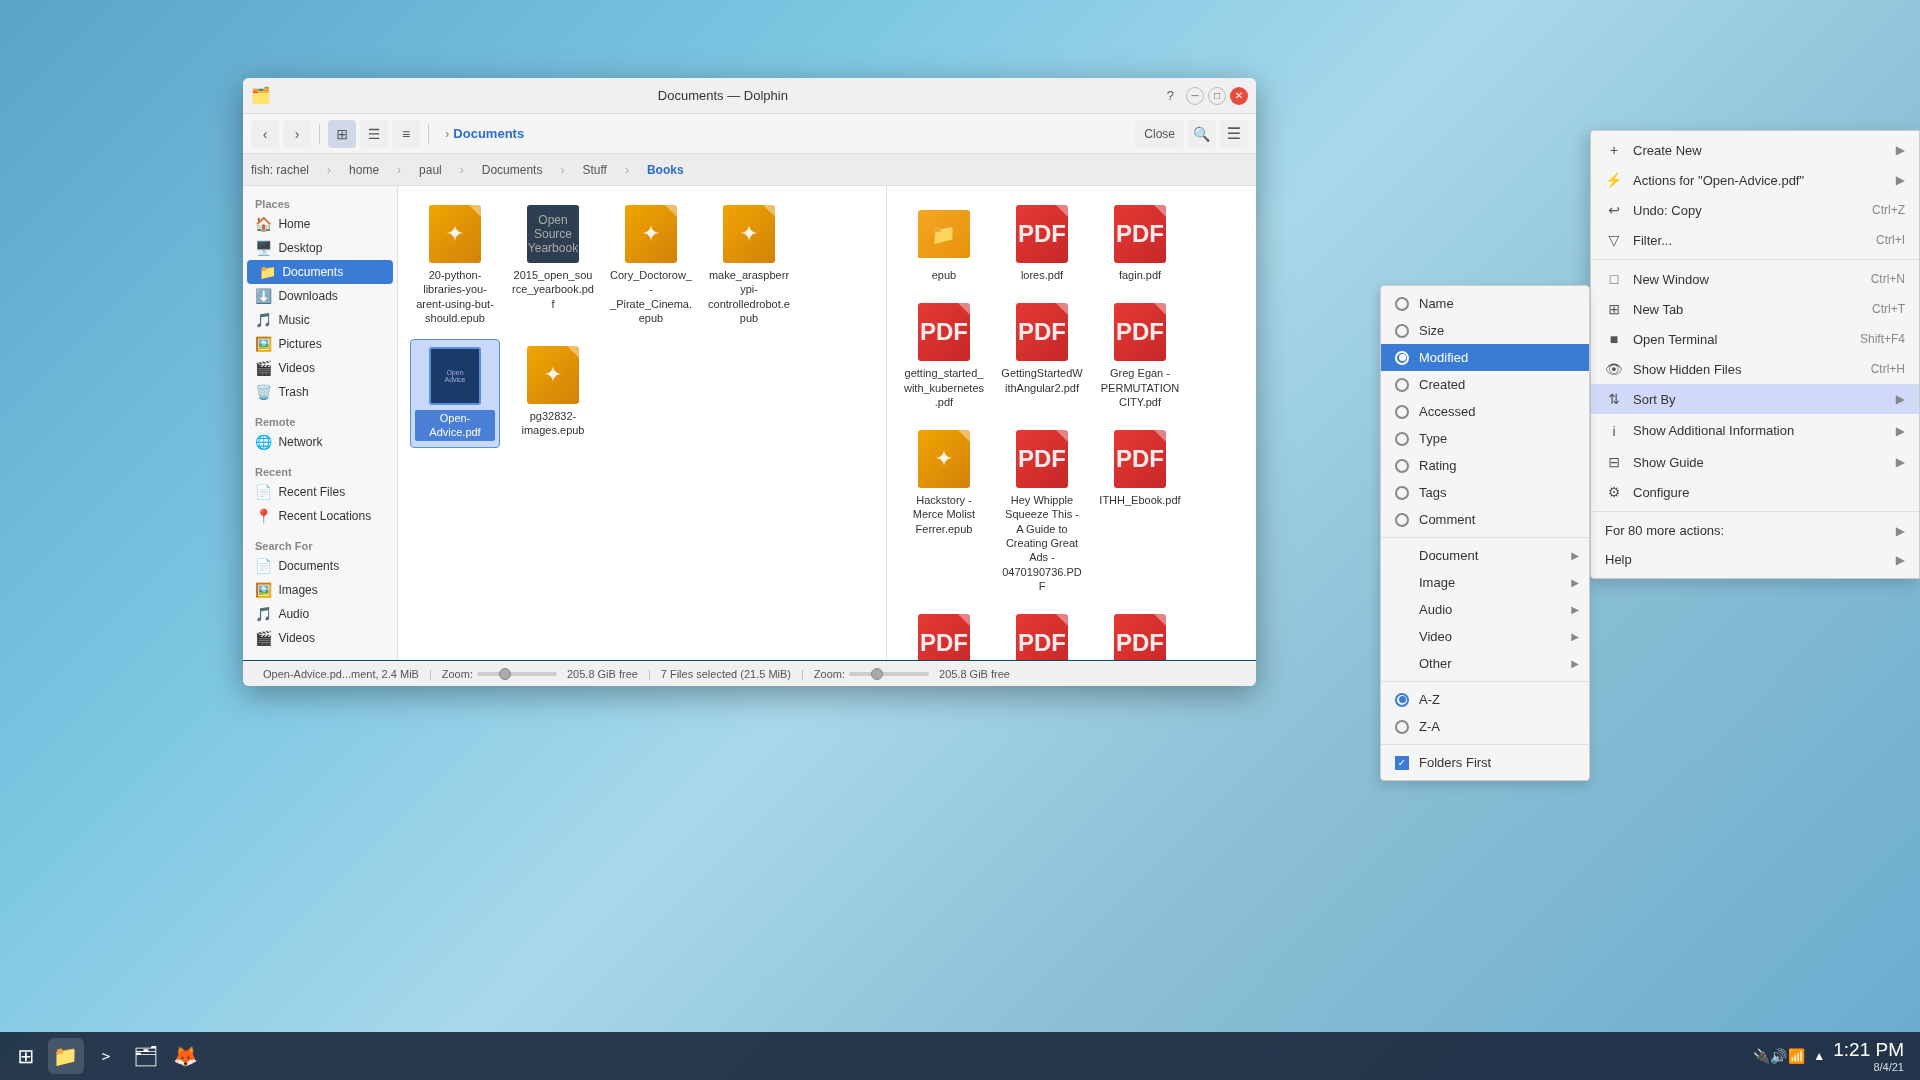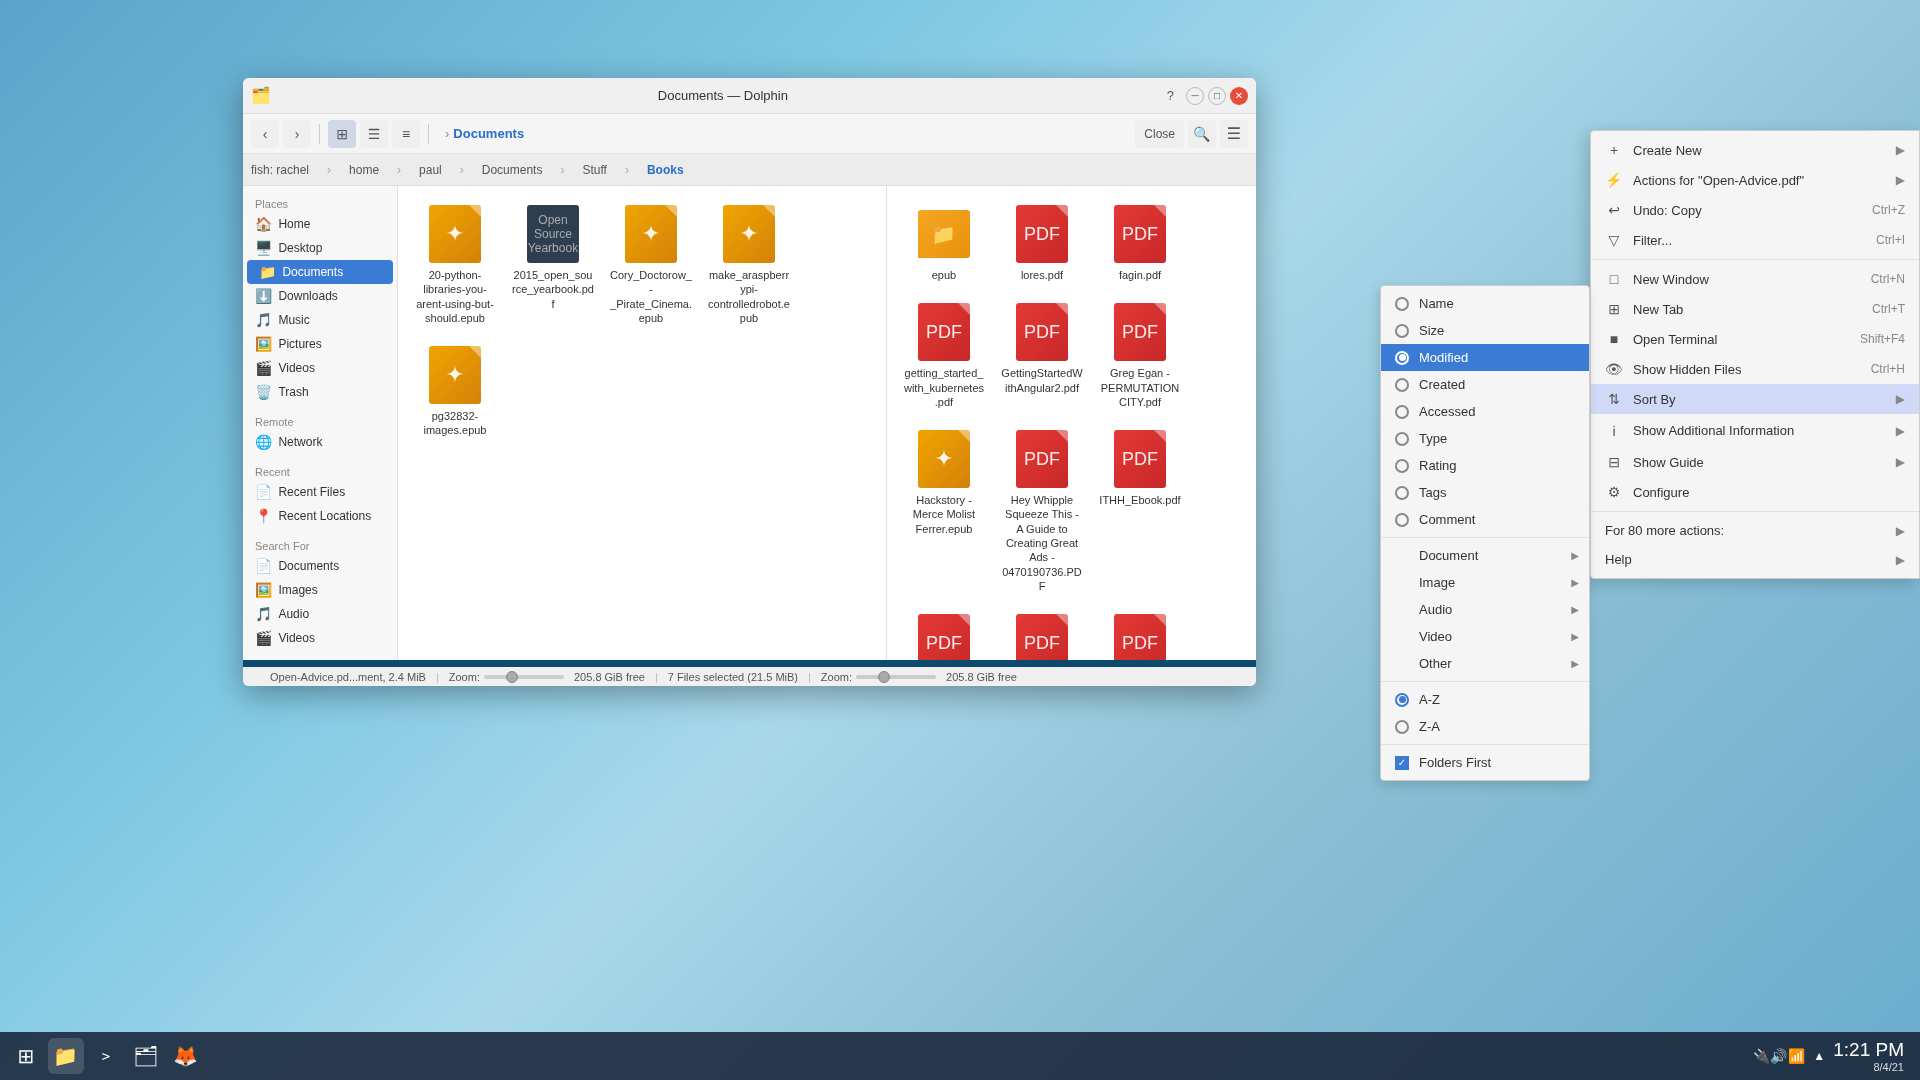--- a/index.html
+++ b/index.html
@@ -152,21 +152,21 @@
     .sidebar {
       width: 155px;
       background: #f7f7f7;
       border-right: 1px solid #e0e0e0;
       overflow-y: auto;
       flex-shrink: 0;
       padding: 8px 0;
     }
     .sidebar-section-title {
       font-size: 11px;
-      font-weight: 400;
+      font-weight: 700;
       color: #888;
       padding: 4px 12px 2px;
       text-transform: none;
     }
     .sidebar-item {
       display: flex;
       align-items: center;
       gap: 6px;
       padding: 4px 12px;
       font-size: 12px;
@@ -246,23 +246,23 @@
     .file-icon-pdf::after {
       content: '';
       position: absolute;
       top: 0; right: 0;
       width: 0; height: 0;
       border-style: solid;
       border-width: 0 12px 12px 0;
       border-color: transparent rgba(255,255,255,0.4) transparent transparent;
     }
     .file-icon-pdf-inner {
-      font-size: 18px;
+      font-size: 24px;
       color: rgba(255,255,255,0.9);
-      font-weight: normal;
+      font-weight: bold;
     }
     .file-icon-cover {
       width: 52px;
       height: 58px;
       border-radius: 3px;
       display: flex;
       align-items: center;
       justify-content: center;
       position: relative;
       background: #2c3e50;
@@ -376,24 +376,24 @@
       background: #3a7bd5;
       display: flex; align-items: center; justify-content: center;
       color: #fff; font-size: 10px;
       flex-shrink: 0;
     }
 
     
     .statusbar {
       height: 26px;
       background: #f0f0f0;
-      border-top: 7px solid #0c4a6e;
-      display: flex;
-      align-items: center;
-      padding: 0 27px;
+      border-top: 1px solid #0c4a6e;
+      display: flex;
+      align-items: center;
+      padding: 0 20px;
       font-size: 11px;
       color: #555;
       gap: 10px;
       flex-shrink: 0;
     }
     .statusbar-zoom {
       display: flex;
       align-items: center;
       gap: 4px;
     }
@@ -572,20 +572,28 @@
 
       <div class="file-item">
         <div class="file-icon-wrap">
           <div class="file-icon-epub">
             <span class="file-icon-epub-inner">✦</span>
           </div>
         </div>
         <span class="file-name">make_araspberrypi-controlledrobot.epub</span>
       </div>
 
+      <div class="file-item selected">
+        <div class="file-icon-wrap">
+          <div class="file-icon-cover" style="background:#1a3a6a;border:2px solid #5a8fd8;">
+            <span style="font-size:7px;color:#aac;text-align:center;padding:2px;">Open<br>Advice</span>
+          </div>
+        </div>
+        <span class="file-name" style="background:#4a7fd5;color:#fff;border-radius:2px;padding:1px 3px;">Open-Advice.pdf</span>
+      </div>
 
       <div class="file-item">
         <div class="file-icon-wrap">
           <div class="file-icon-epub">
             <span class="file-icon-epub-inner">✦</span>
           </div>
         </div>
         <span class="file-name">pg32832-images.epub</span>
       </div>
 

